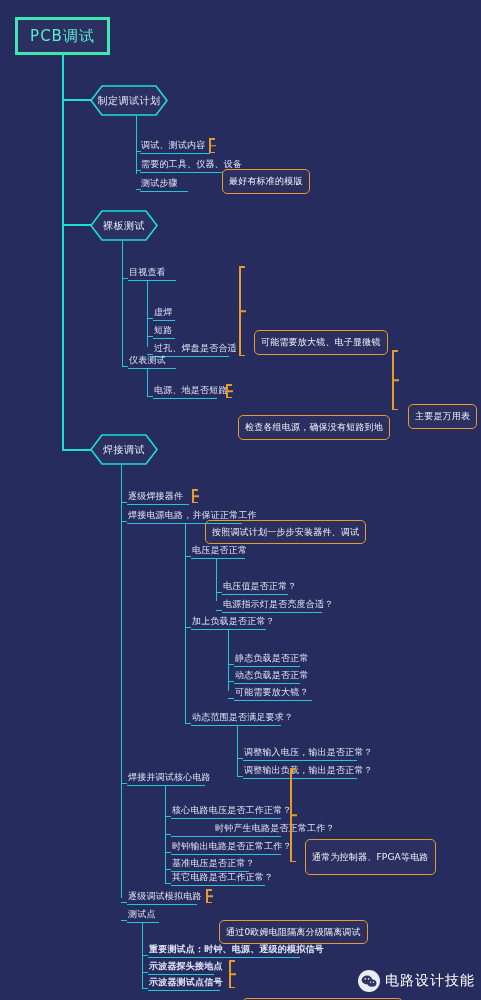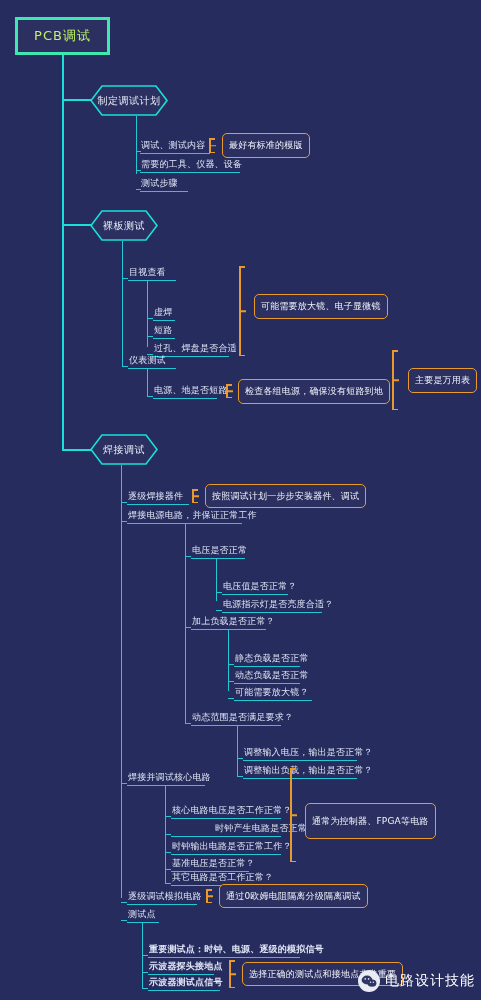--- a/index.html
+++ b/index.html
@@ -18,22 +18,22 @@
   .root-node{
     position:absolute;
     left:15px; top:17px;
     width:95px; height:38px;
     border:3px solid #3ee8b0;
     background:#2b3060;
     display:flex; align-items:center; justify-content:center;
     box-sizing:border-box;
   }
   .root-node span{
-    color:#bef264;
-    font-size:13px;
+    color:#5eead4;
+    font-size:15px;
     letter-spacing:1px;
   }
   
   .hex{
     position:absolute;
     height:31px;
     box-sizing:border-box;
     display:flex; align-items:center; justify-content:center;
   }
   .hex svg{position:absolute; left:0; top:0;}
@@ -67,20 +67,21 @@
     border:1.5px solid #e89b2a;
     border-radius:5px;
     background:#2b3060;
     color:#f2f4fb;
     font-size:9px;
     white-space:nowrap;
     display:flex;align-items:center;justify-content:center;
     padding:0 6px;
     box-sizing:border-box;
     letter-spacing:.2px;
+    margin-top:36px;
   }
   
   .brk{position:absolute;}
   .brk .bv{position:absolute;left:4px;top:0;bottom:0;width:1.5px;background:#e89b2a;}
   .brk .bt{position:absolute;left:4px;top:0;width:6px;height:1.5px;background:#e89b2a;}
   .brk .bb{position:absolute;left:4px;bottom:0;width:6px;height:1.5px;background:#e89b2a;}
   .brk .bm{position:absolute;left:4px;top:50%;width:7px;height:1.5px;background:#e89b2a;transform:translateY(-50%);}
   
   .watermark{
     position:absolute;

